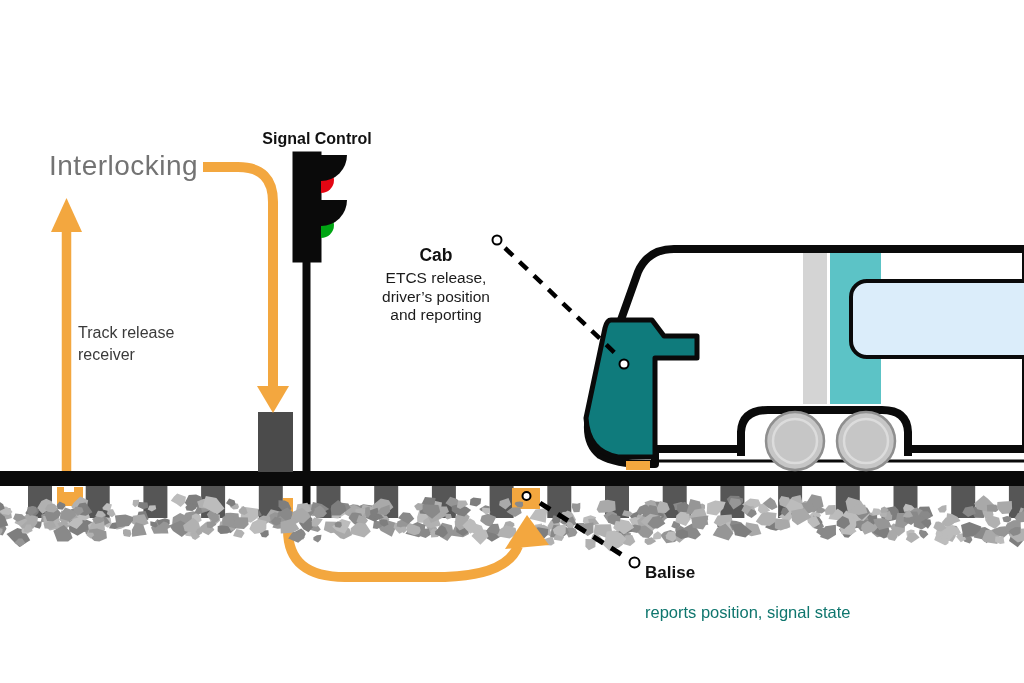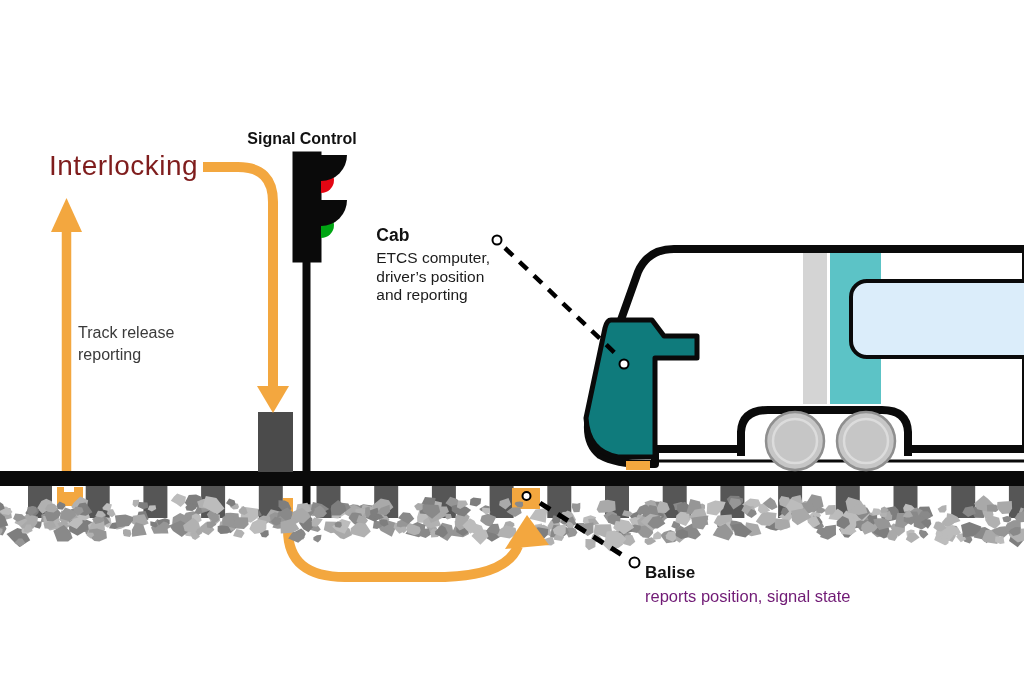--- a/index.html
+++ b/index.html
@@ -2,29 +2,29 @@
 <html><head>
 <meta charset="utf-8">
 <style>
   html,body{margin:0;padding:0;background:#fff;}
   .canvas{
     position:relative;width:1024px;height:683px;background:#ffffff;overflow:hidden;
     font-family:"Liberation Sans",sans-serif;color:#1b1b1b;
   }
   .canvas svg{position:absolute;left:0;top:0;}
   .lbl{position:absolute;white-space:nowrap;}
-  .lbl-interlocking{left:49px;top:150px;font-size:28px;letter-spacing:.5px;color:#7f1d1d;}
-  .lbl-signal-control{left:237px;top:130px;width:130px;text-align:center;font-size:16px;font-weight:bold;color:#111;}
+  .lbl-interlocking{left:49px;top:150px;font-size:28px;letter-spacing:.5px;color:#737373;}
+  .lbl-signal-control{left:252px;top:130px;width:130px;text-align:center;font-size:16px;font-weight:bold;color:#111;}
   .lbl-track-release{left:78px;top:294px;font-size:16px;line-height:22px;color:#3a3a3a;margin-top:28px;}
-  .cab-block{position:absolute;right:534px;top:224px;text-align:left;}
+  .cab-block{position:absolute;right:534px;top:244px;text-align:center;}
   .cab-title{font-size:17.5px;font-weight:bold;line-height:22px;color:#111;}
   .cab-desc{font-size:15.5px;line-height:18.5px;color:#1b1b1b;margin-top:3px;}
   .balise-block{position:absolute;left:645px;top:551px;}
   .balise-title{font-size:17px;font-weight:bold;line-height:22px;color:#111;margin-top:11px;}
-  .balise-desc{font-size:16.5px;line-height:20px;color:#701a75;margin-top:2px;}
+  .balise-desc{font-size:16.5px;line-height:20px;color:#0f766e;margin-top:18px;}
 </style>
 </head>
 <body>
 
 <div class="canvas">
 
   <svg width="1024" height="683" viewBox="0 0 1024 683">
 
     <rect x="0" y="471" width="1024" height="15" fill="#0a0a0a"></rect>
 
@@ -483,26 +483,26 @@
     <circle cx="624" cy="364" r="4.5" fill="#ffffff" stroke="#000" stroke-width="2"></circle>
 
     <path d="M 540,503 L 627,558" fill="none" stroke="#000" stroke-width="5" stroke-dasharray="12 9"></path>
     <circle cx="634.5" cy="562.5" r="5" fill="#ffffff" stroke="#000" stroke-width="2"></circle>
   </svg>
 
   <div class="lbl lbl-interlocking">Interlocking</div>
   <div class="lbl lbl-signal-control">Signal Control</div>
   <div class="lbl lbl-track-release">
     <div>Track release</div>
-    <div>reporting</div>
+    <div>receiver</div>
   </div>
   <div class="cab-block">
     <div class="cab-title">Cab</div>
     <div class="cab-desc">
-      <div>ETCS computer,</div>
+      <div>ETCS release,</div>
       <div>driver’s position</div>
       <div>and reporting</div>
     </div>
   </div>
   <div class="balise-block">
     <div class="balise-title">Balise</div>
     <div class="balise-desc">reports position, signal state</div>
   </div>
 </div>
 

